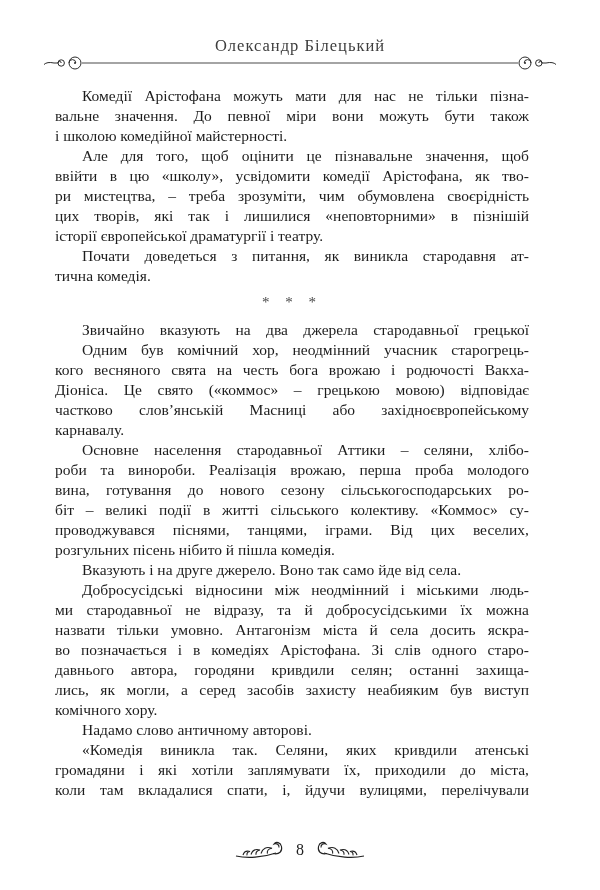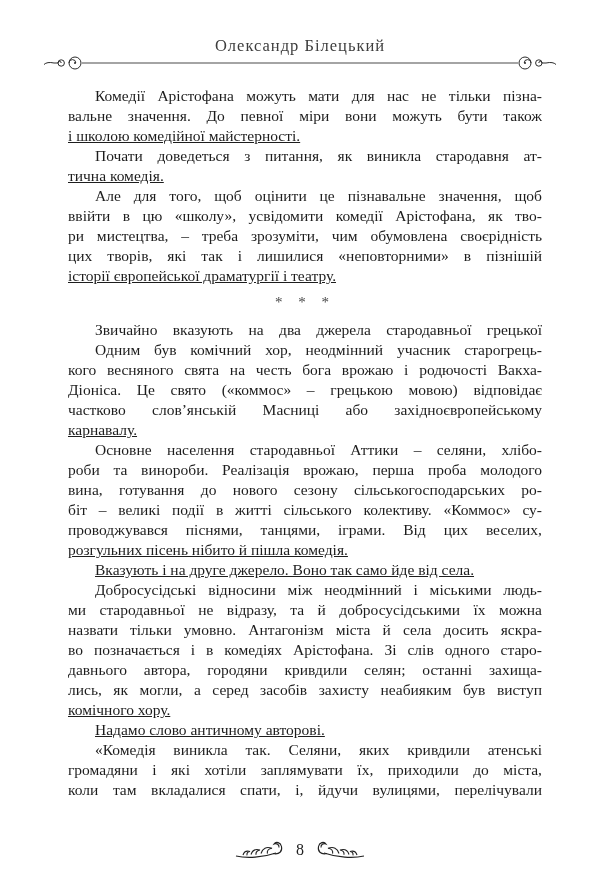--- a/index.html
+++ b/index.html
@@ -32,35 +32,35 @@
   .header-divider {
     position: absolute;
     top: 50px;
     left: 0;
   }
 
   
   .body-text {
     position: absolute;
     top: 86px;
-    left: 68px;
+    left: 55px;
     width: 474px;
     font-size: 15.5px;
     line-height: 20px;
     color: #1d1d1d;
   }
   .paragraph { margin: 0; }
   .line {
     height: 20px;
     text-align: justify;
     text-align-last: justify;
     white-space: normal;
   }
   .line.first { text-indent: 27px; }
-  .line.last  { text-align-last: left; text-decoration: underline; }
+  .line.last  { text-align-last: left; }
   .separator {
     height: 20px;
     margin: 6px 0 8px 0;
     text-align: center;
     text-align-last: center;
     font-size: 15px;
     letter-spacing: 6px;
     color: #474747;
   }
 
@@ -105,29 +105,29 @@
     <use href="#hdr-orn" transform="translate(600 0) scale(-1 1)"></use>
   </svg>
 
   <div class="body-text">
       <div class="paragraph">
         <div class="line first">Комедії Арістофана можуть мати для нас не тільки пізна-</div>
         <div class="line">вальне значення. До певної міри вони можуть бути також</div>
         <div class="line last">і школою комедійної майстерності.</div>
       </div>
       <div class="paragraph">
-        <div class="line first">Почати доведеться з питання, як виникла стародавня ат-</div>
-        <div class="line last">тична комедія.</div>
-      </div>
-      <div class="paragraph">
         <div class="line first">Але для того, щоб оцінити це пізнавальне значення, щоб</div>
         <div class="line">ввійти в цю «школу», усвідомити комедії Арістофана, як тво-</div>
         <div class="line">ри мистецтва, – треба зрозуміти, чим обумовлена своєрідність</div>
         <div class="line">цих творів, які так і лишилися «неповторними» в пізнішій</div>
         <div class="line last">історії європейської драматургії і театру.</div>
+      </div>
+      <div class="paragraph">
+        <div class="line first">Почати доведеться з питання, як виникла стародавня ат-</div>
+        <div class="line last">тична комедія.</div>
       </div>
       <div class="separator">* * *</div>
       <div class="paragraph">
         <div class="line first">Звичайно вказують на два джерела стародавньої грецької</div>
       </div>
       <div class="paragraph">
         <div class="line first">Одним був комічний хор, неодмінний учасник старогрець-</div>
         <div class="line">кого весняного свята на честь бога врожаю і родючості Вакха-</div>
         <div class="line">Діоніса. Це свято («коммос» – грецькою мовою) відповідає</div>
         <div class="line">частково слов’янській Масниці або західноєвропейському</div>

